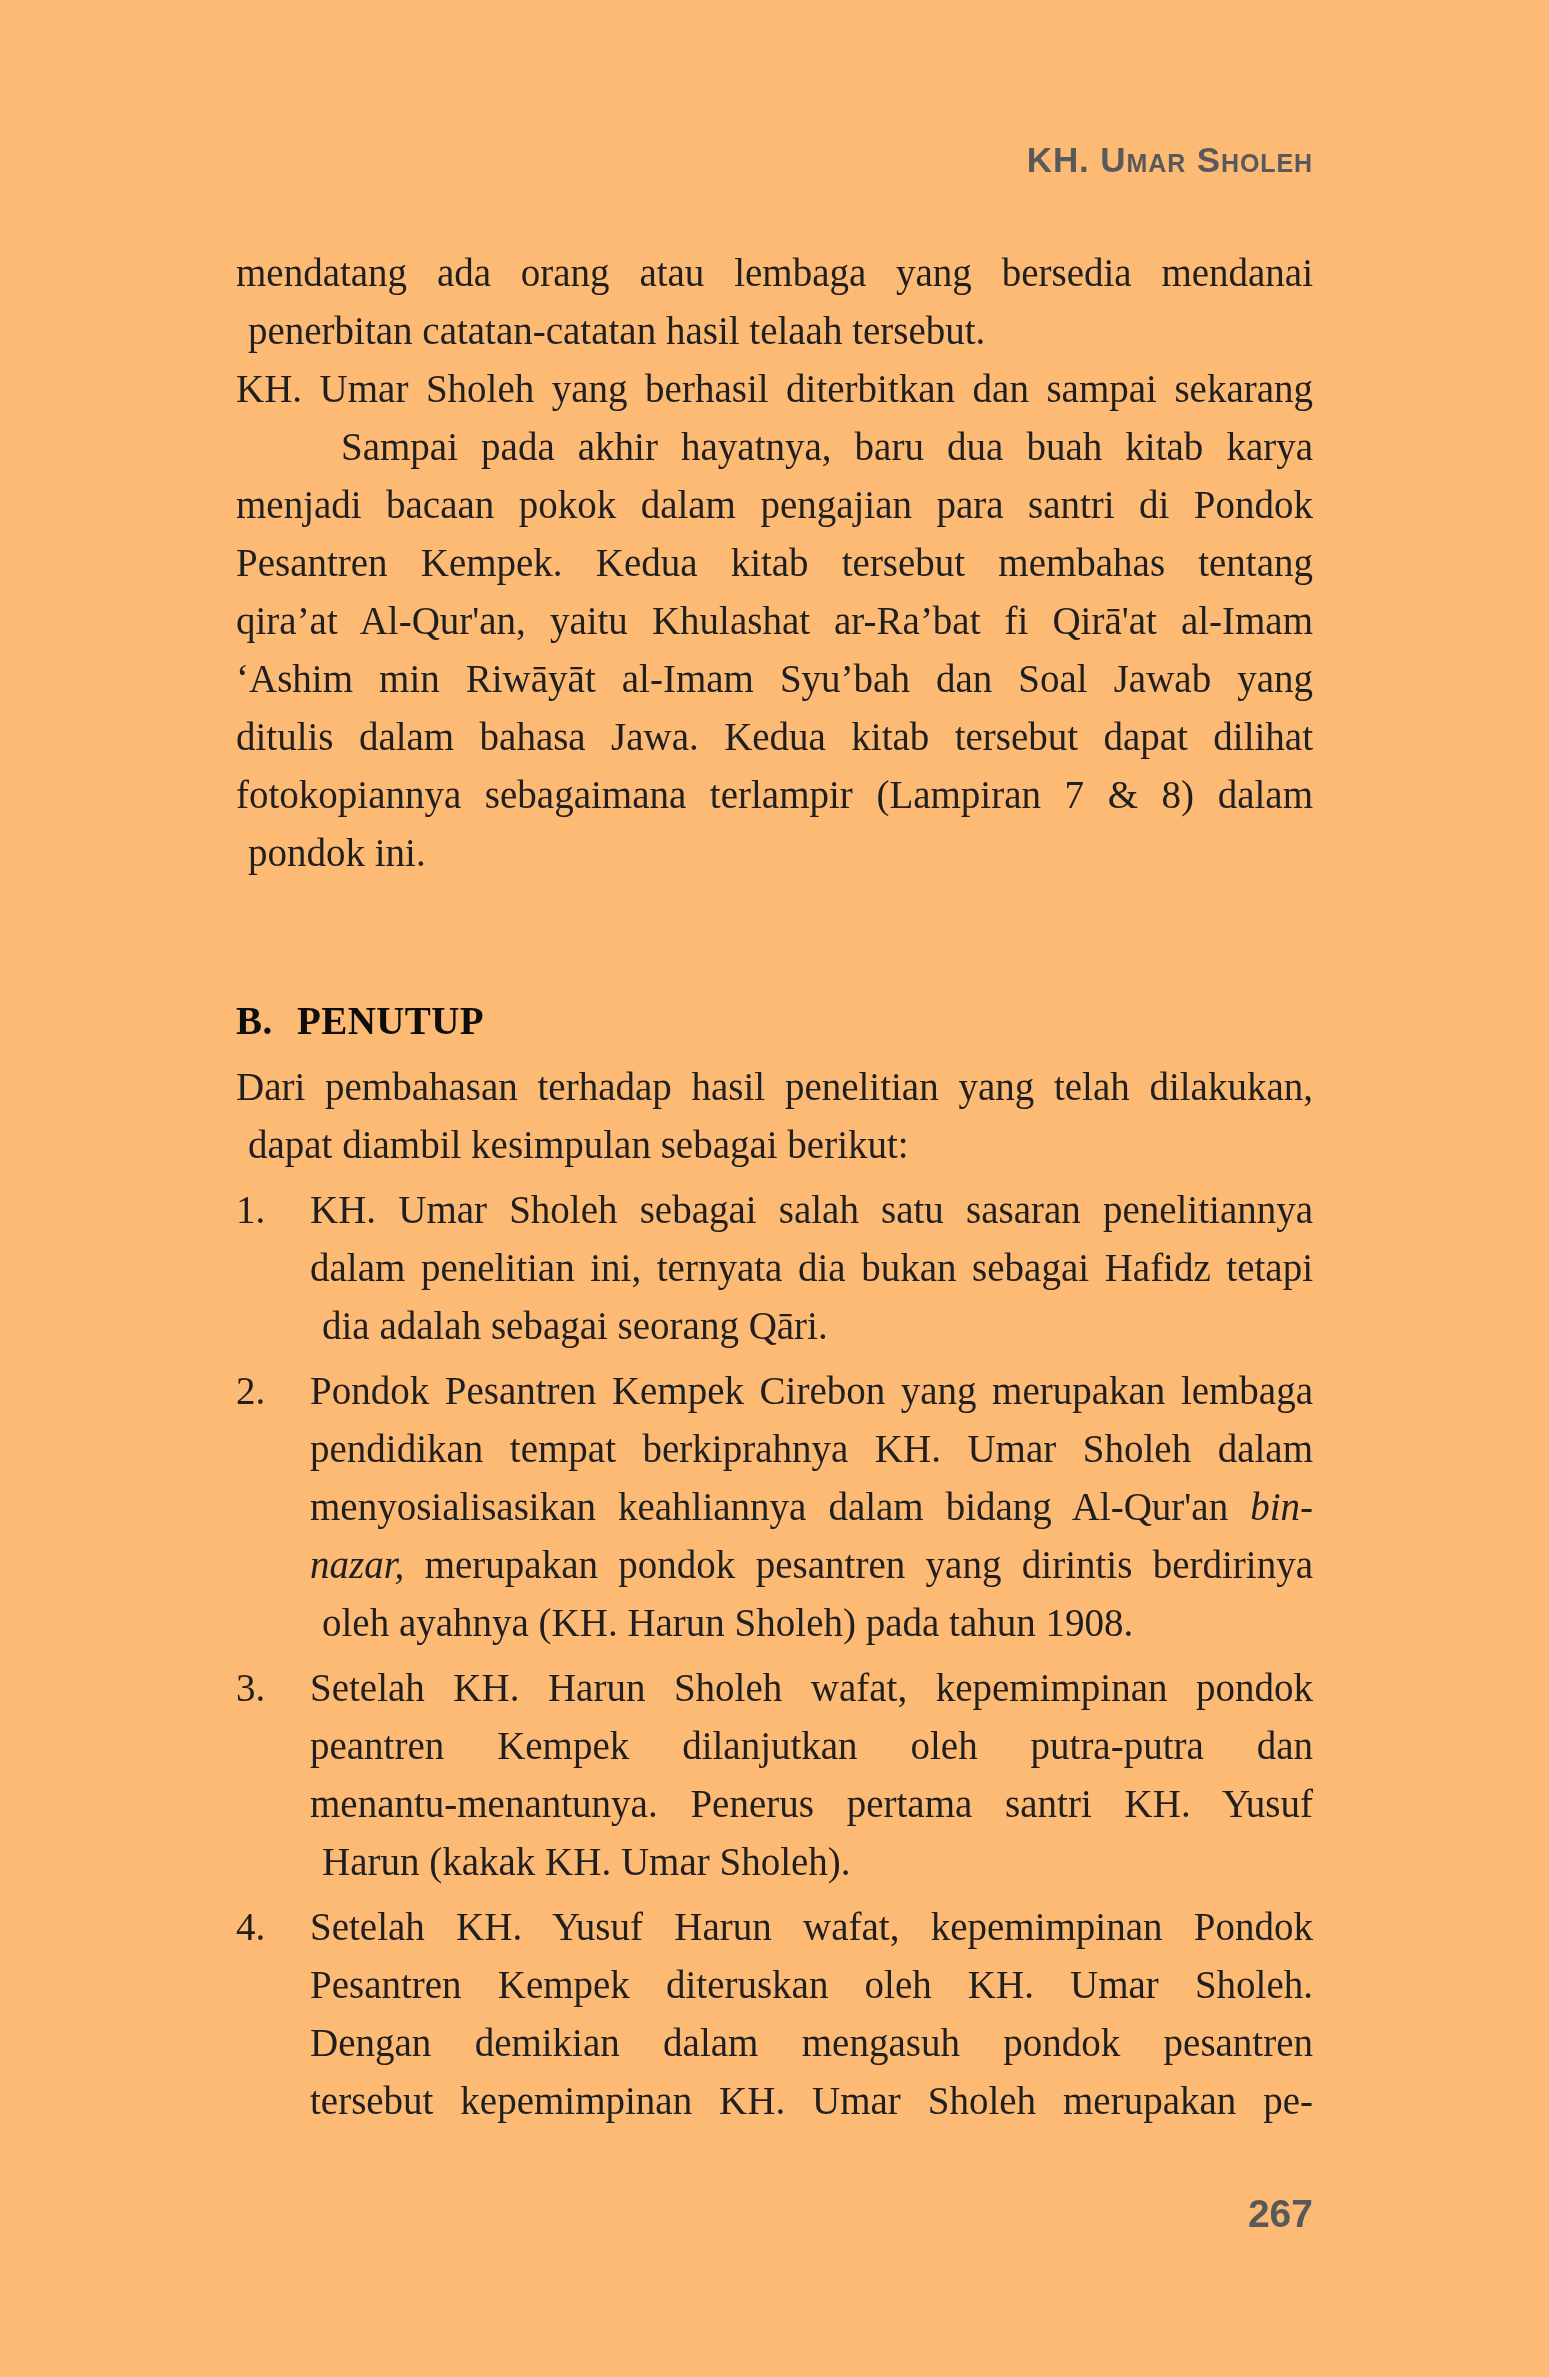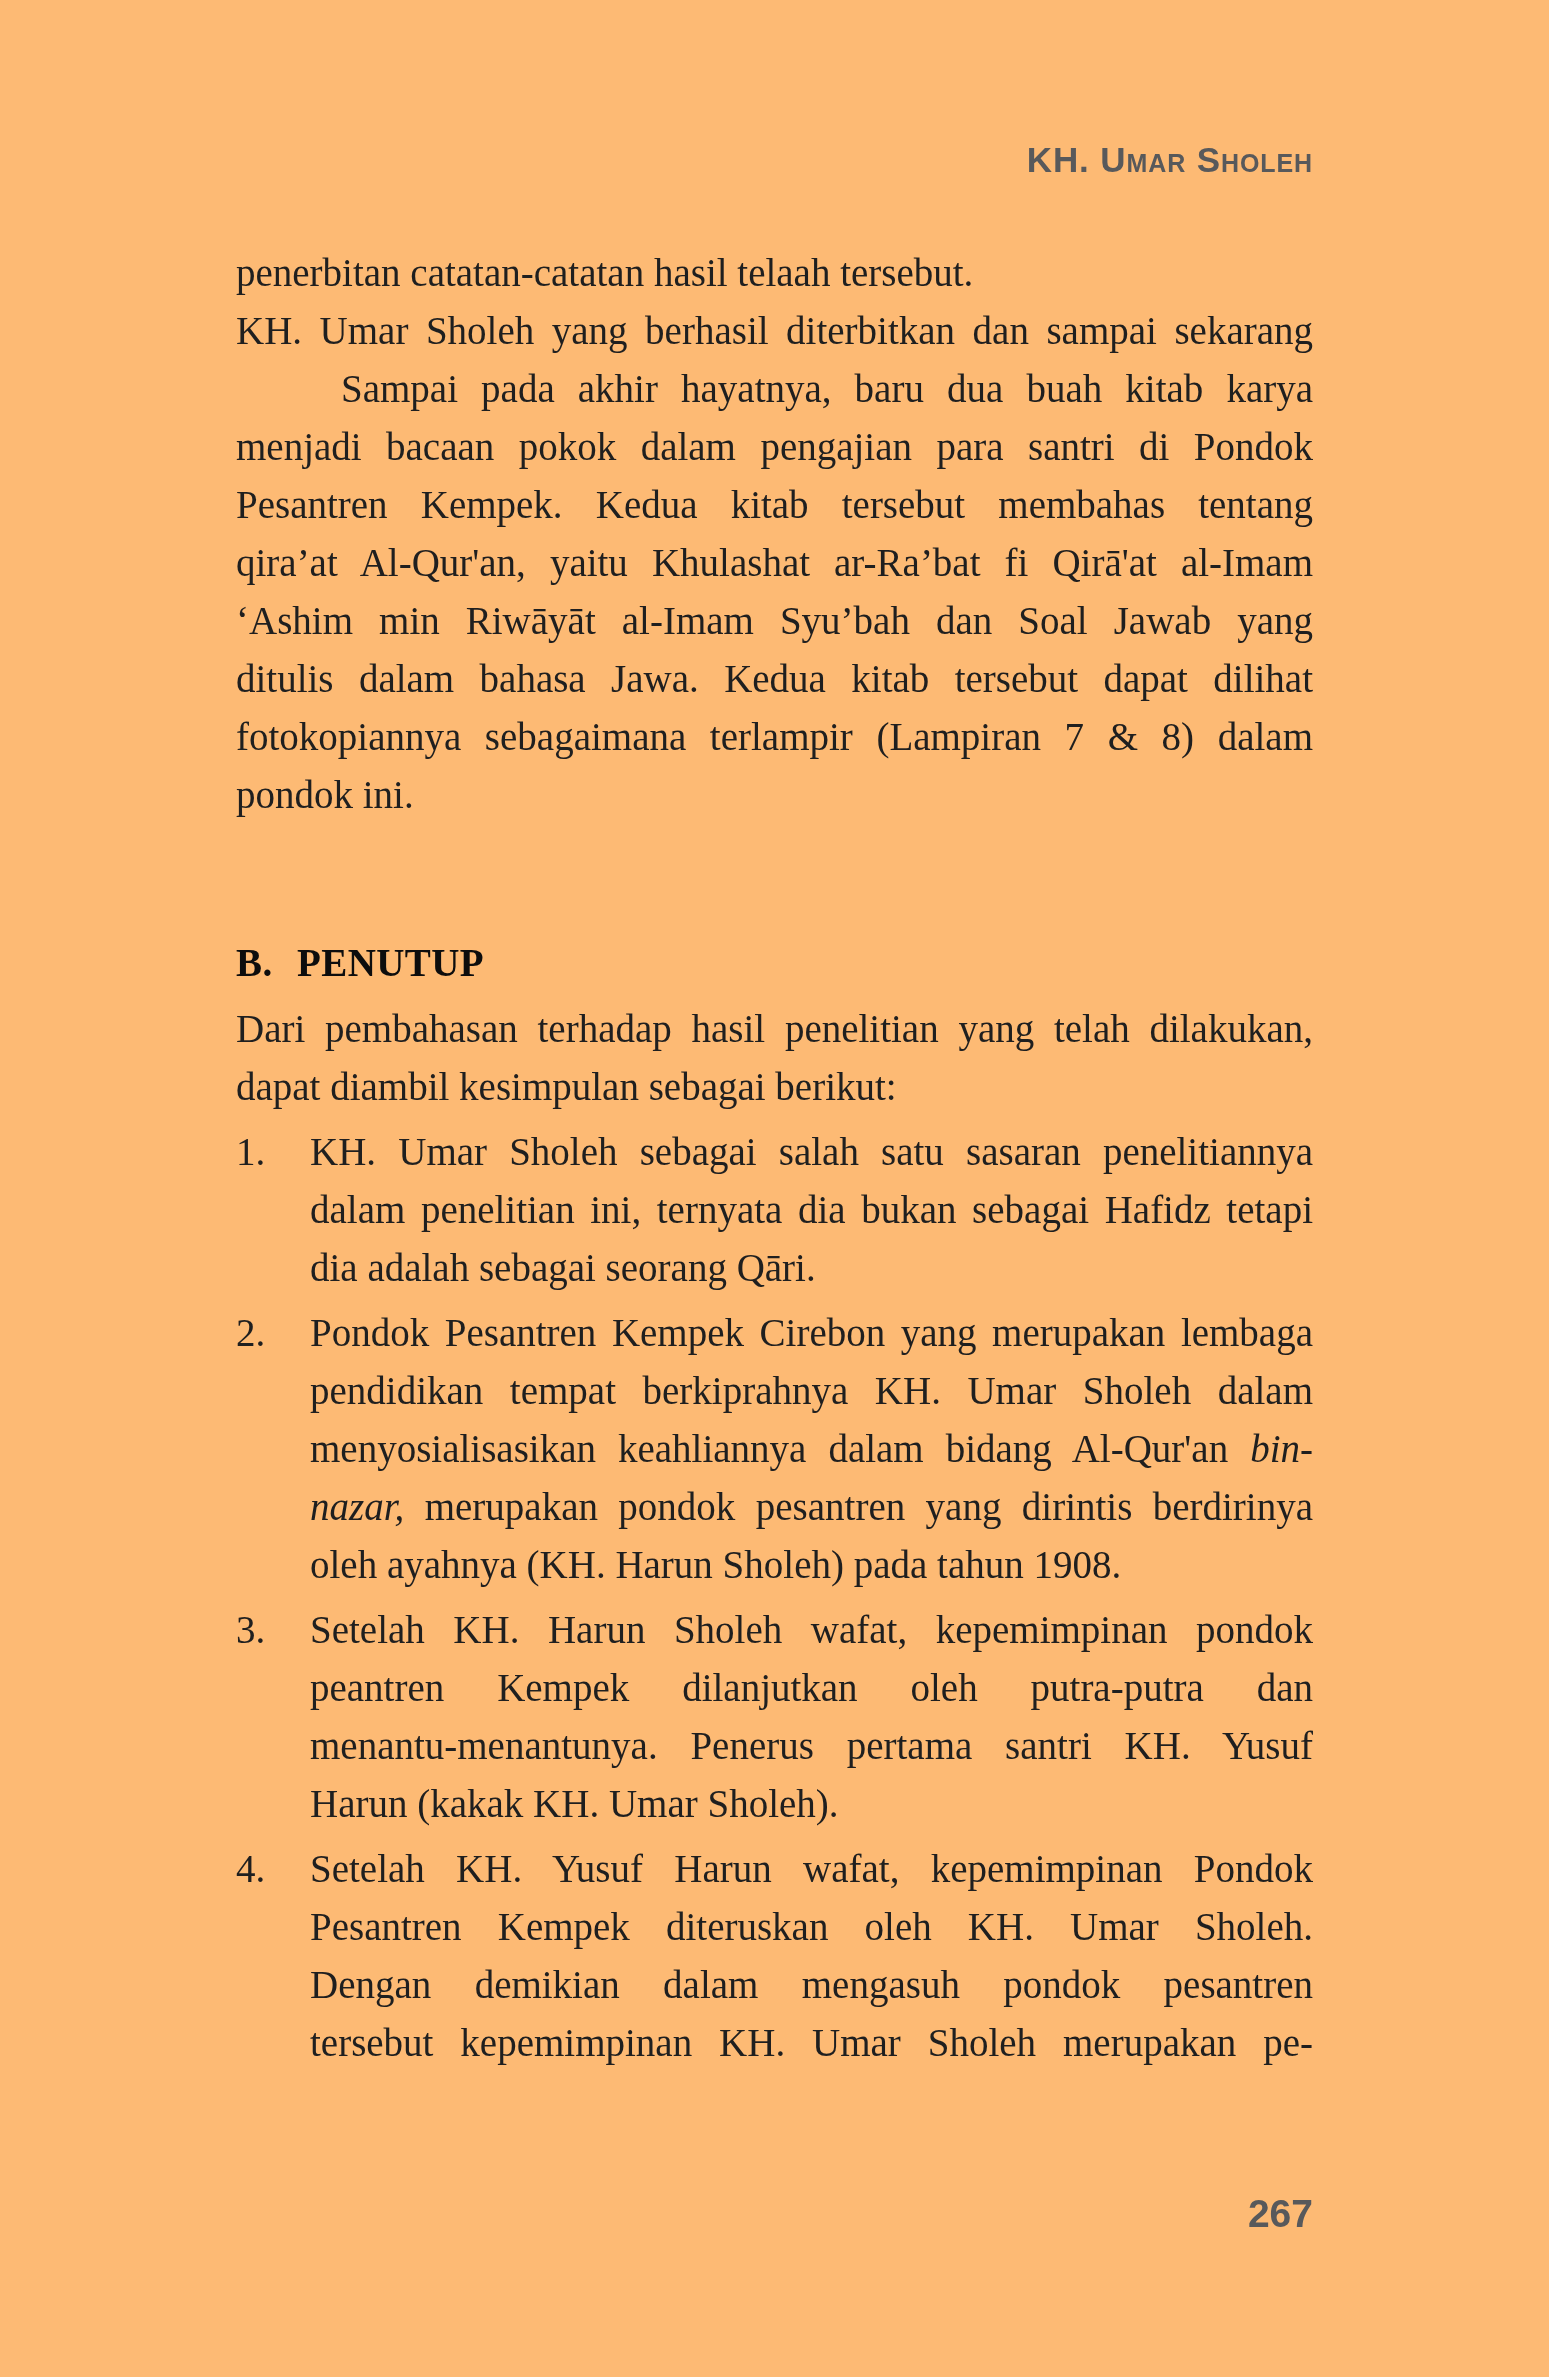--- a/index.html
+++ b/index.html
@@ -35,20 +35,21 @@
     font-size: 39px;
     line-height: 58px;
     color: #1f1f1f;
   }
   .line {
     text-align: justify;
     text-align-last: justify;
   }
   .line.last {
     text-align-last: auto;
+    margin-left: 12px;
   }
   .line.indent {
     text-indent: 105px;
   }
   .sec-heading {
     margin-top: 112px;
     font-size: 39px;
     line-height: 53px;
     font-weight: 700;
     color: #0d0d0d;
@@ -90,20 +91,21 @@
 </head>
 <body>
 
 <div class="page">
 
   <div class="running-header">KH. Umar Sholeh</div>
 
   <div class="content">
 
     <div>
+      <div class="line">mendatang ada orang atau lembaga yang bersedia mendanai</div>
       <div class="line last">penerbitan catatan-catatan hasil telaah tersebut.</div>
     </div>
 
     <div>
       <div class="line">KH. Umar Sholeh yang berhasil diterbitkan dan sampai sekarang</div>
       <div class="line indent">Sampai pada akhir hayatnya, baru dua buah kitab karya</div>
       <div class="line">menjadi bacaan pokok dalam pengajian para santri di Pondok</div>
       <div class="line">Pesantren Kempek. Kedua kitab tersebut membahas tentang</div>
       <div class="line">qira’at Al-Qur'an, yaitu Khulashat ar-Ra’bat fi Qirā'at al-Imam</div>
       <div class="line">‘Ashim min Riwāyāt al-Imam Syu’bah dan Soal Jawab yang</div>

